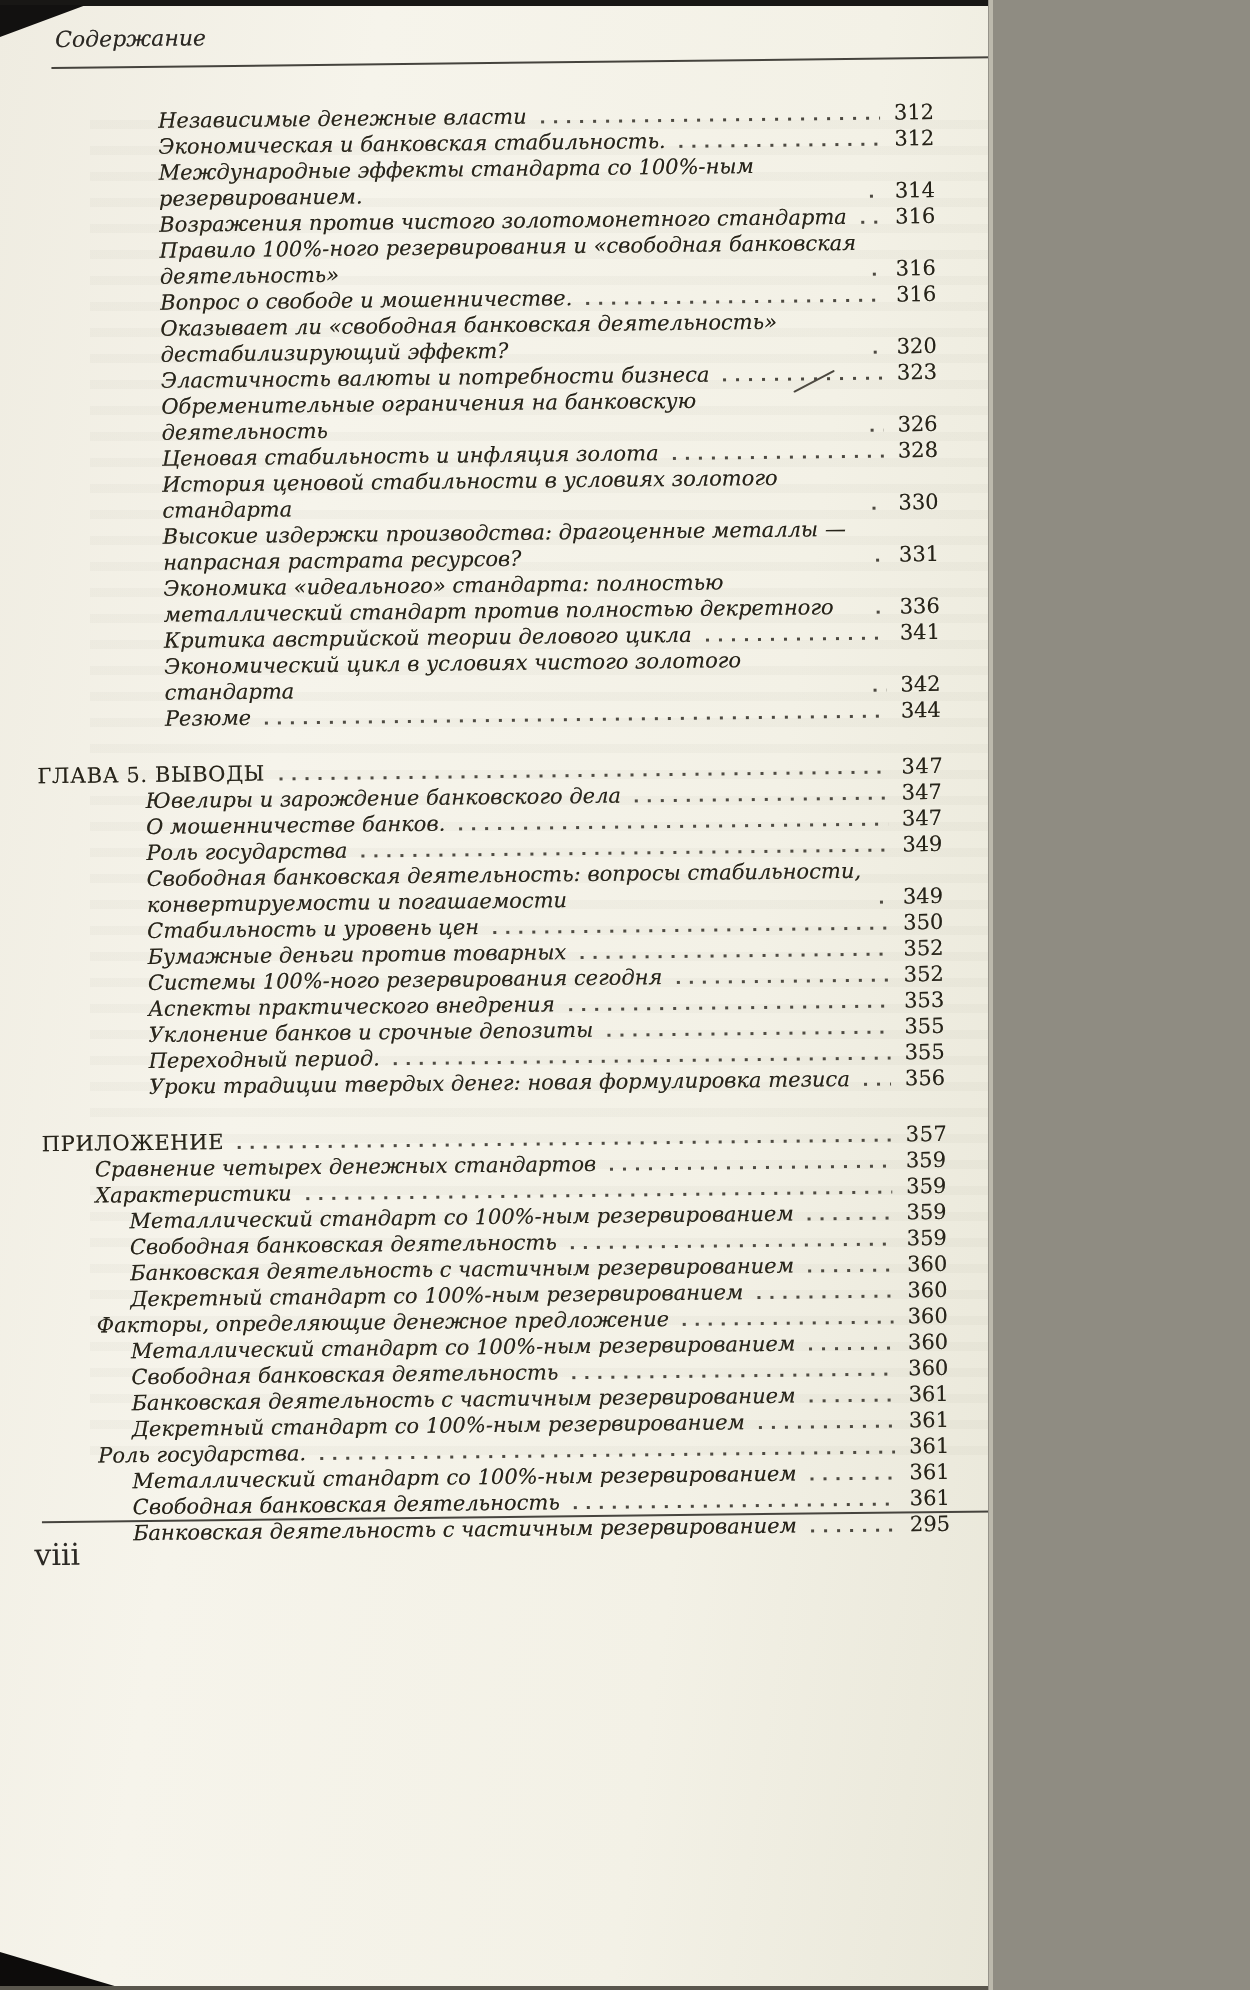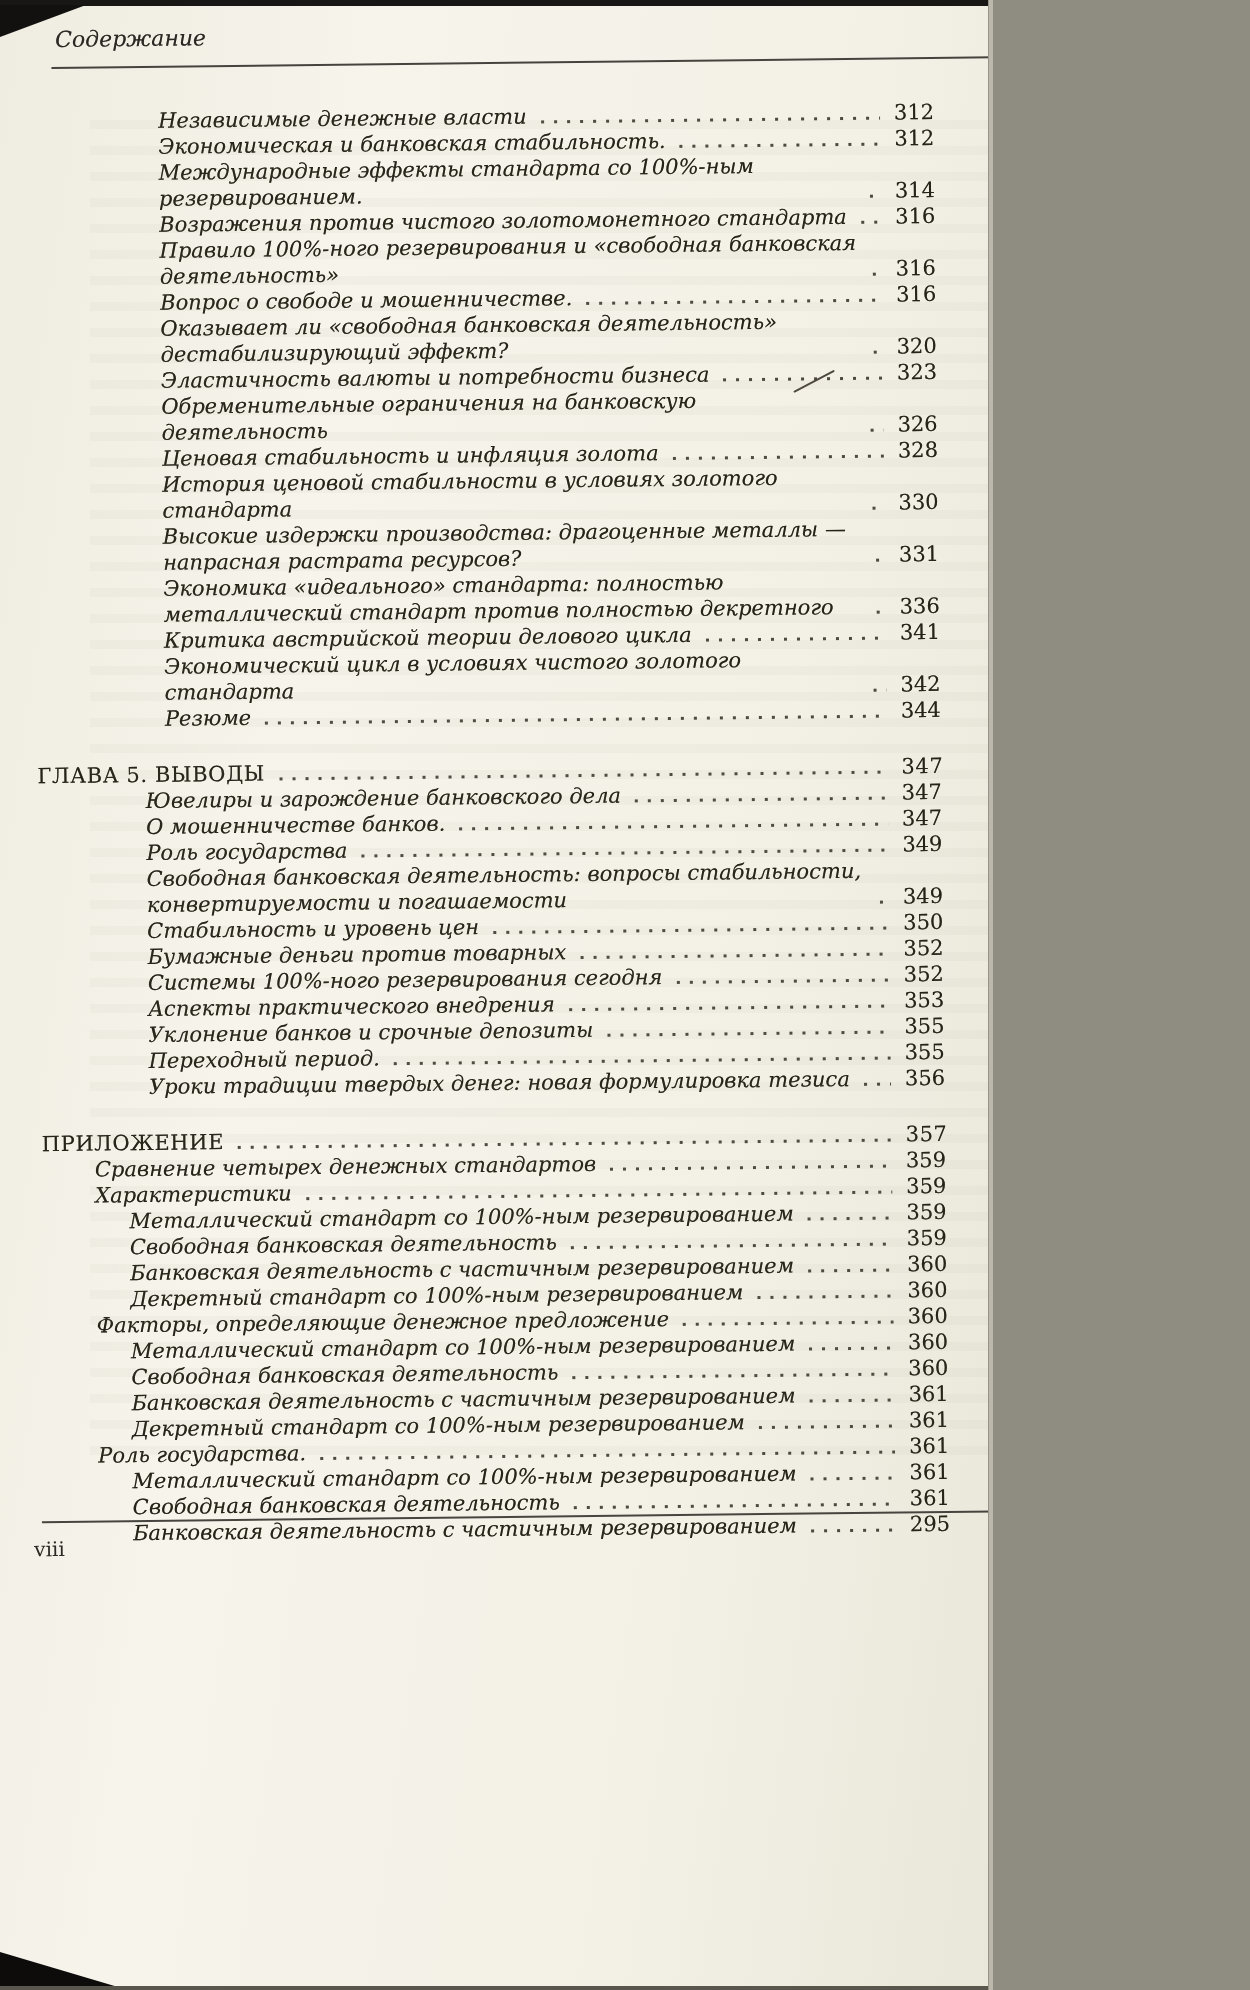--- a/index.html
+++ b/index.html
@@ -51,21 +51,21 @@
   .ind-2 { padding-left: 87px; }
   .ind-3 { padding-left: 108px; }
   .ind-4 { padding-left: 128px; }
 
   .footer-rule {
     position: absolute; left: 36px; top: 1516px;
     width: 1142px; height: 2px; background: #46443e;
   }
   .footer-page {
     position: absolute; left: 28px; top: 1532px;
-    font-size: 20px; color: #2c2924;
+    font-size: 30px; color: #2c2924;
   }
 
   
   .bleed {
     position: absolute; left: 90px; top: 120px; width: 1125px; height: 1340px;
     background: repeating-linear-gradient(
       to bottom,
       rgba(120,118,98,0.045) 0px, rgba(120,118,98,0.045) 9px,
       rgba(120,118,98,0) 9px, rgba(120,118,98,0) 26px);
     pointer-events: none;

